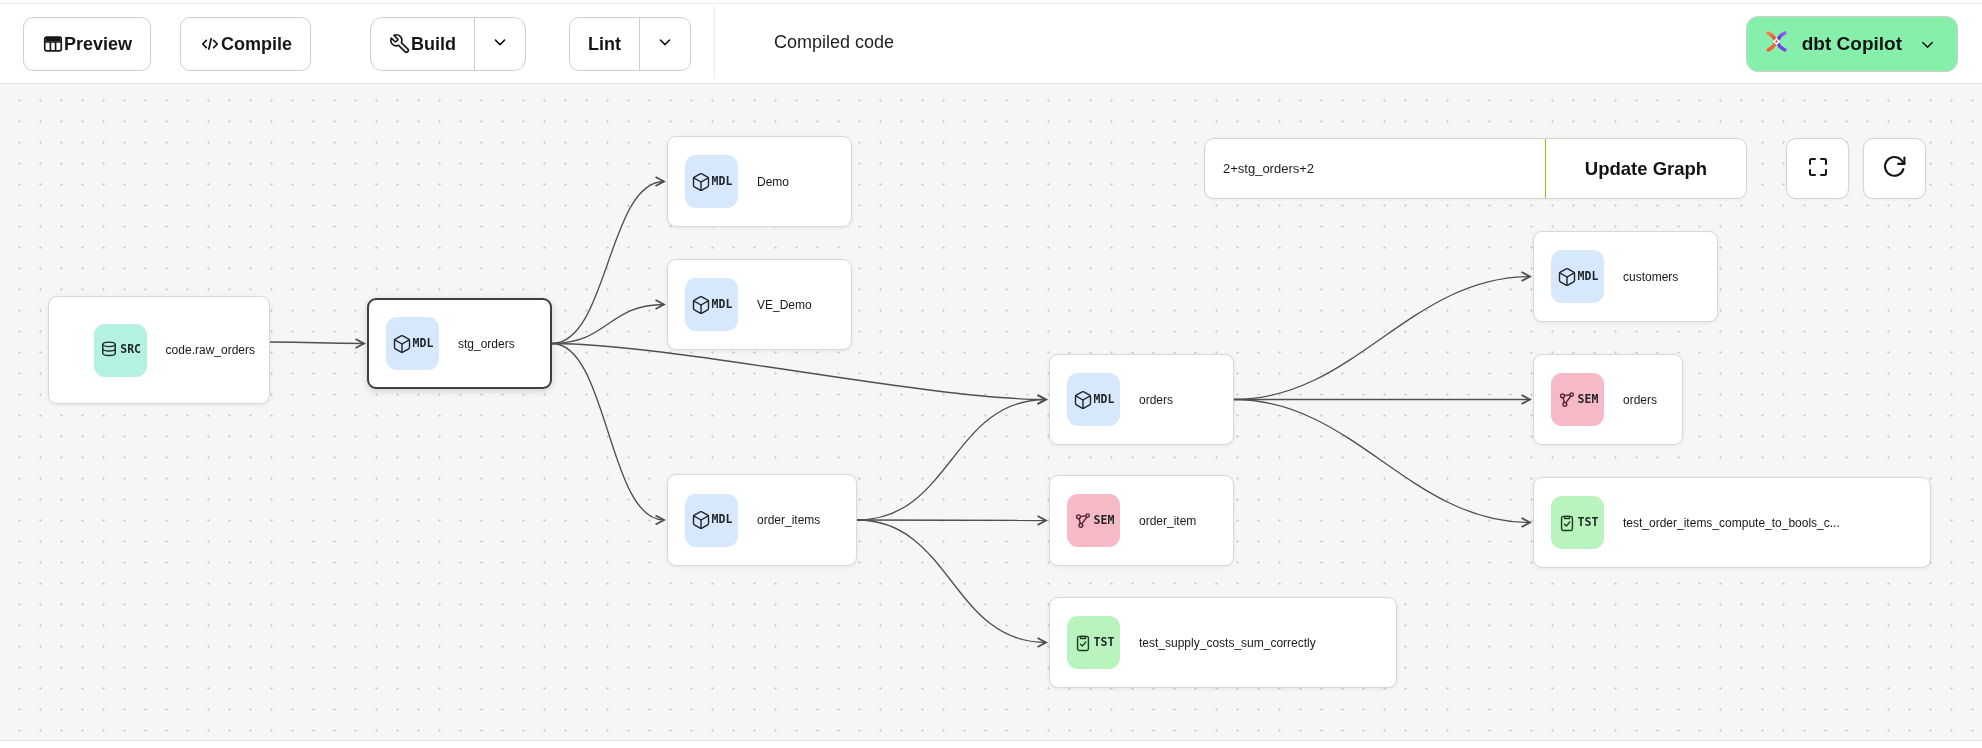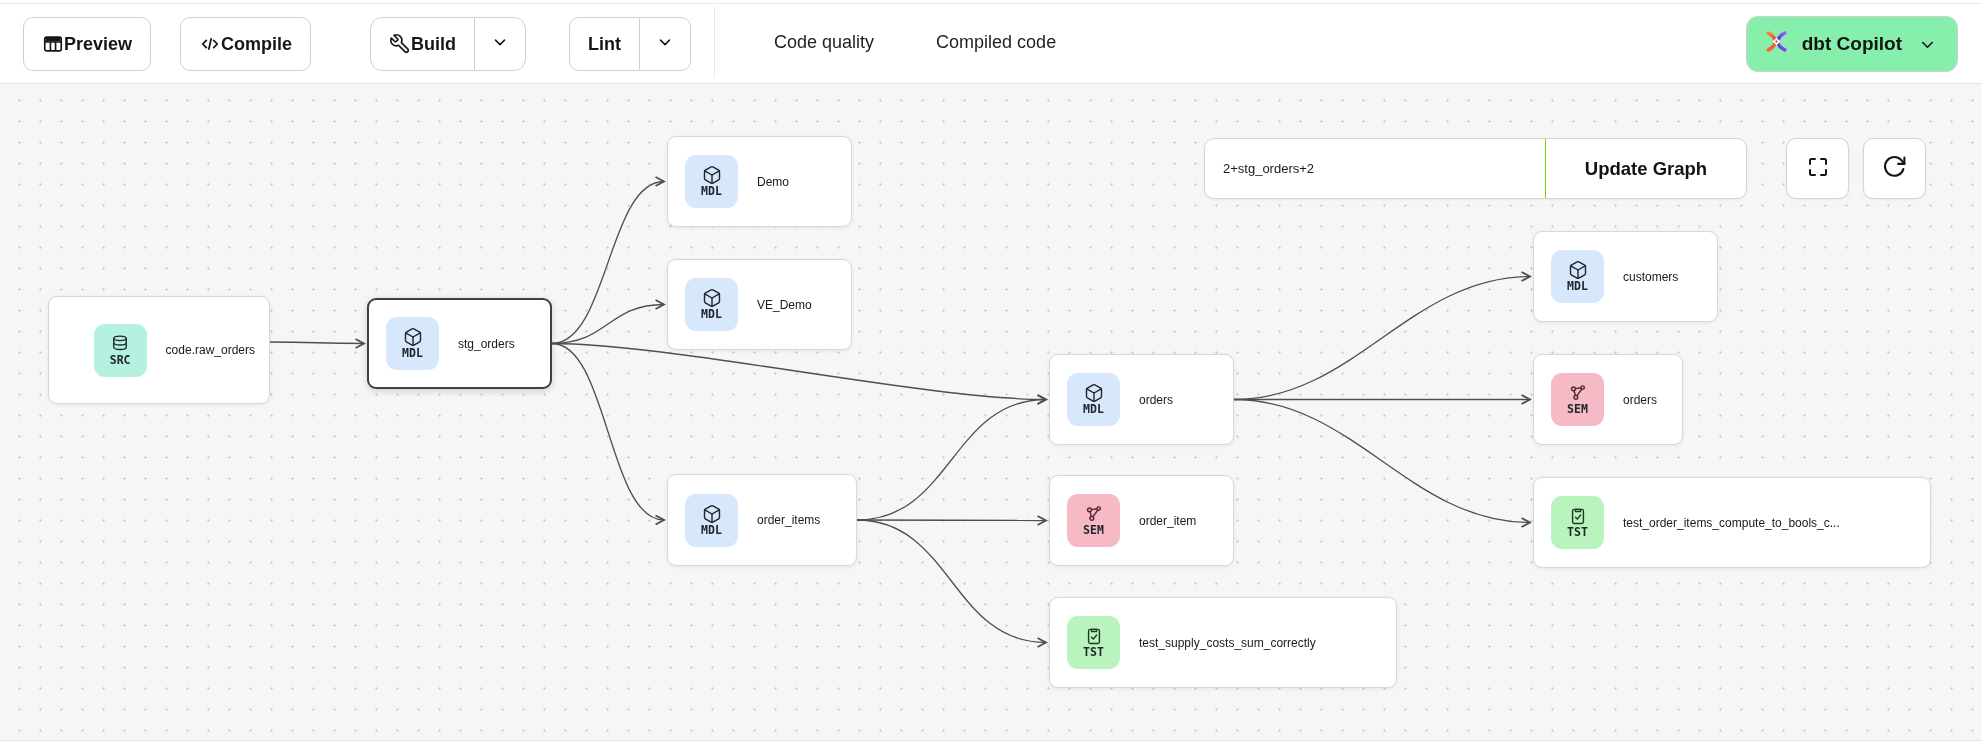--- a/index.html
+++ b/index.html
@@ -33,21 +33,21 @@
           background-image:radial-gradient(#d3d3d0 1.1px, transparent 1.25px);
           background-size:21px 21px;background-position:9px 6px;}
   .bottomstrip{position:absolute;left:0;bottom:0;width:100%;height:7px;background:#fff;border-top:1px solid #e4e4e2;}
 
   #edgelayer{position:absolute;left:0;top:0;width:1982px;height:748px;pointer-events:none;}
 
   .node{position:absolute;background:#fff;border:1px solid #d8d8d5;border-radius:9px;
         box-shadow:0 1px 4px rgba(0,0,0,0.07);display:flex;align-items:center;
         padding-left:17px;box-sizing:border-box;cursor:pointer;}
   .node.selected{border:2px solid #3f3f3f;box-shadow:0 2px 7px rgba(0,0,0,0.16);}
-  .badge{width:53px;height:53px;border-radius:11px;display:flex;flex-direction:column;
+  .badge{width:53px;height:53px;border-radius:11px;display:flex;flex-direction:row;
          align-items:center;justify-content:center;gap:1px;flex:0 0 auto;}
   .badge .blabel{font-family:"DejaVu Sans Mono", monospace;font-size:11.5px;font-weight:600;color:#20262b;line-height:1;}
   .badge svg{display:block;}
   .nlabel{margin-left:19px;margin-right:14px;font-size:12px;color:#191919;white-space:nowrap;
           overflow:hidden;text-overflow:ellipsis;}
 
   
   .selector{position:absolute;left:1204px;top:138px;width:543px;height:61px;background:#fff;
             border:1px solid #d4d4d1;border-radius:10px;display:flex;box-sizing:border-box;
             box-shadow:0 1px 3px rgba(0,0,0,0.05);}
@@ -122,21 +122,20 @@
           <svg width="18" height="18" viewBox="0 0 24 24" fill="none" stroke="#161616" stroke-width="2" stroke-linecap="round" stroke-linejoin="round">
               <polyline points="6,9.5 12,15.5 18,9.5"></polyline>
             </svg>
         </span>
       </div>
     </div>
 
     <div class="vdivider"></div>
 
     <div class="tabs" id="tabs">
-        <div class="tab">Code quality</div>
         <div class="tab">Compiled code</div>
       </div>
 
     <div class="copilot">
       <span>
         <svg width="27" height="27" viewBox="0 0 24 24" fill="none">
           <defs>
             <linearGradient id="cg1" x1="0" y1="0" x2="1" y2="1">
               <stop offset="0" stop-color="#ff7a45"></stop>
                 <stop offset="1" stop-color="#ef4c24"></stop>

